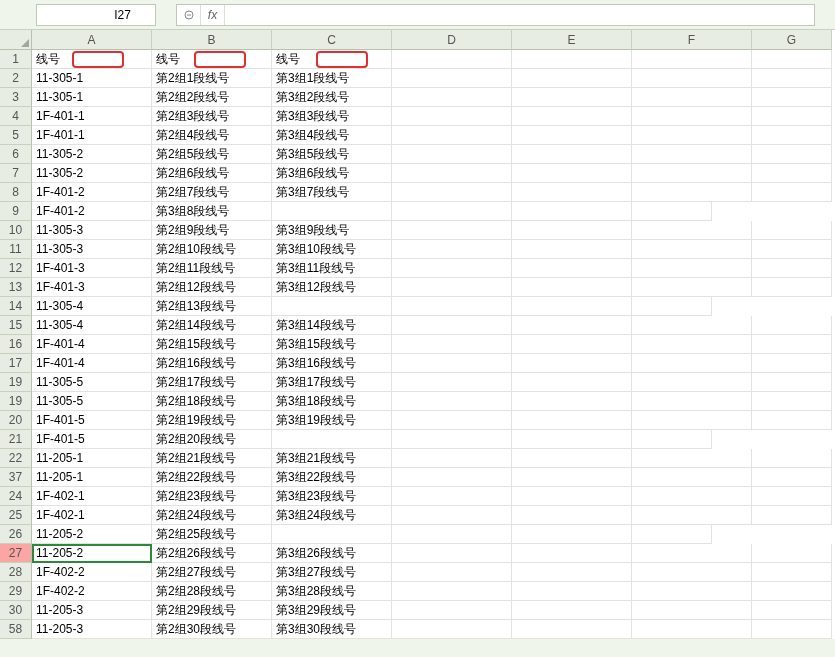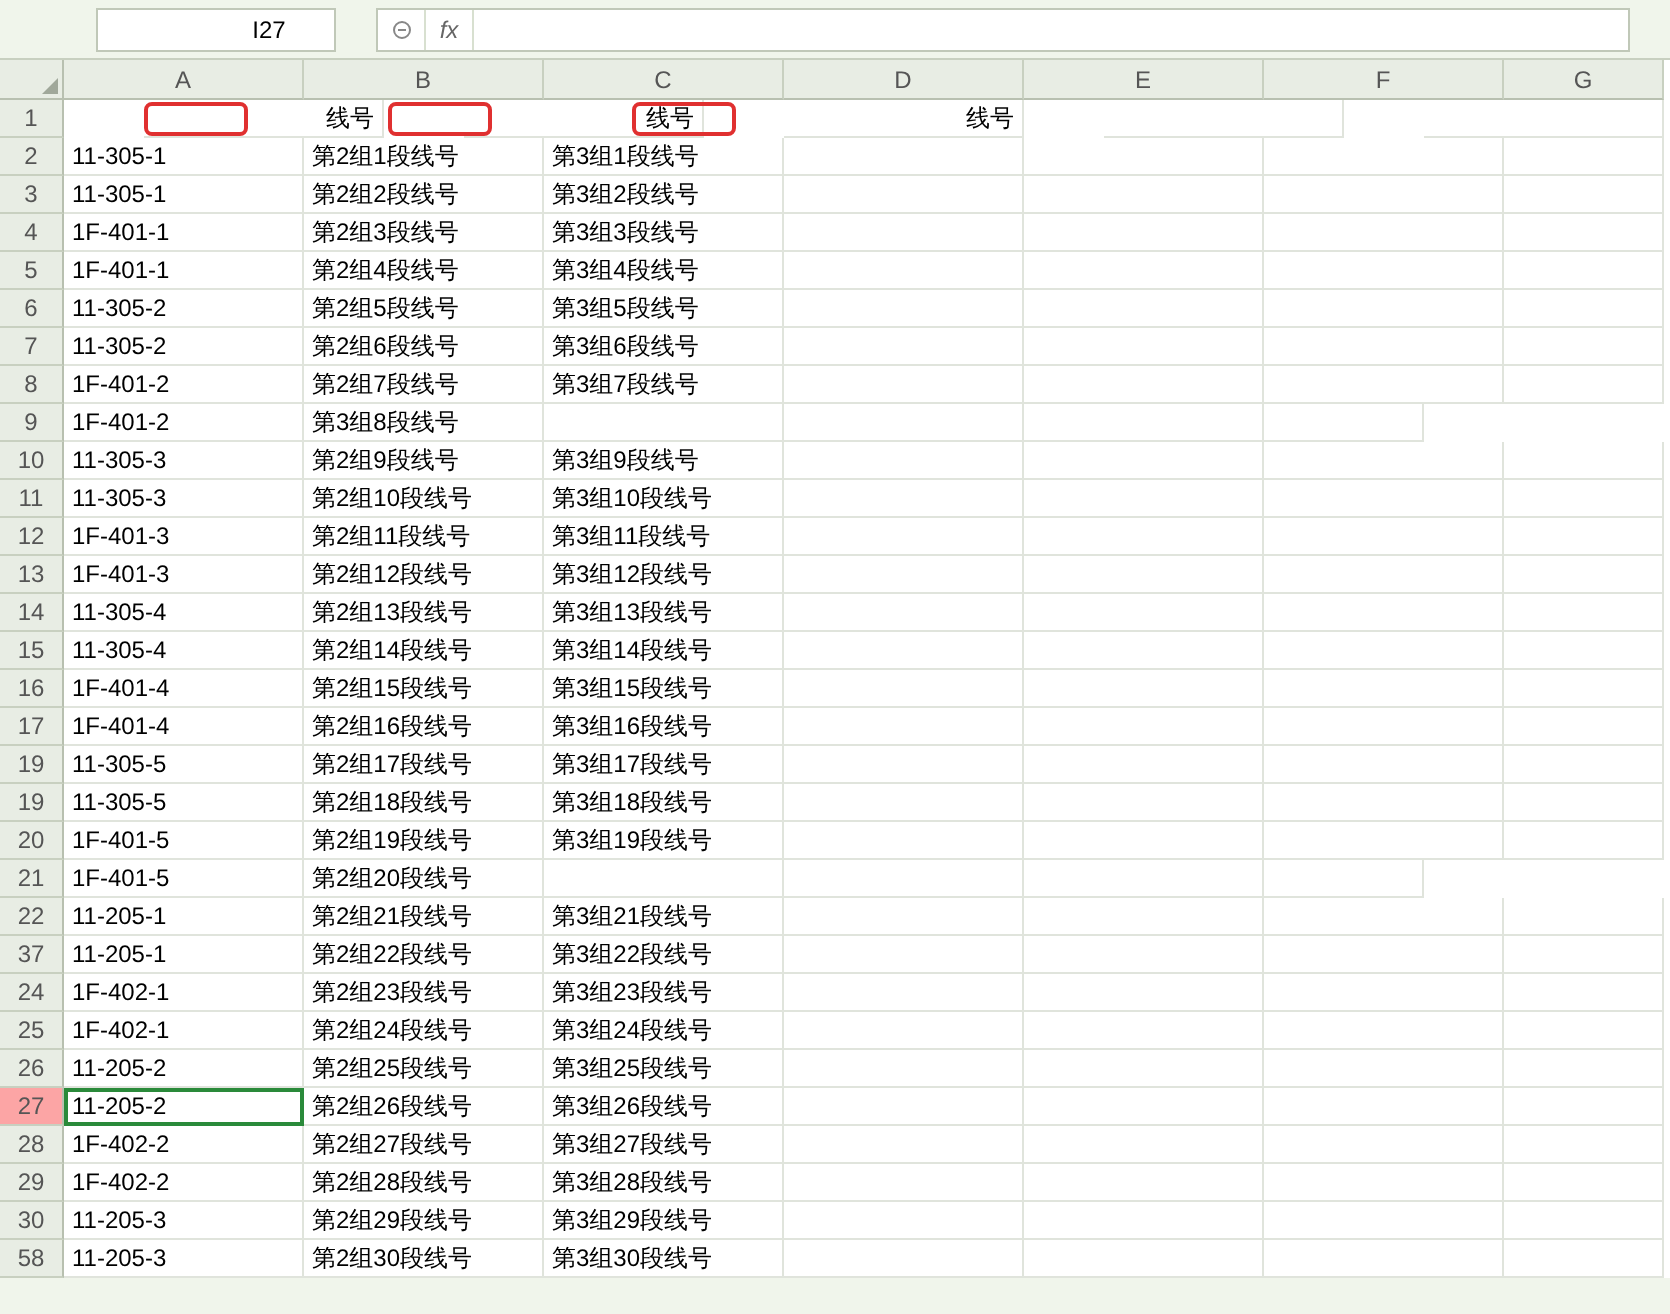--- a/index.html
+++ b/index.html
@@ -15,21 +15,21 @@
       height: 30px;
       background: #f0f5eb;
       border-bottom: 1px solid #c8d0c0;
       display: flex;
       align-items: center;
       padding: 3px 0;
     }
     .name-box-wrap {
       display: flex;
       align-items: center;
-      margin-left: 48px;
+      margin-left: 36px;
       background: #fff;
       border: 1px solid #c0c8b8;
       height: 22px;
       width: 120px;
     }
     .name-box {
       flex: 1;
       border: none;
       outline: none;
       height: 100%;
@@ -153,23 +153,22 @@
       border-right: 1px solid #e0e4dc;
       border-bottom: 1px solid #e0e4dc;
       padding: 0 4px;
       line-height: 19px;
       overflow: hidden;
       white-space: nowrap;
       font-size: 12px;
       color: #000;
     }
     .header-cell {
-      text-align: right;
+      text-align: left;
       position: relative;
-      margin-left: 40px;
     }
     .header-highlight {
       position: absolute;
       border: 2px solid #e03030;
       border-radius: 4px;
       pointer-events: none;
     }
     .active-cell-border {
       position: absolute;
       border: 2px solid #2a8a3a;
@@ -372,21 +371,20 @@
             <div class="cell col-b">第2组12段线号</div>
             <div class="cell col-c">第3组12段线号</div>
             <div class="cell col-d"></div>
             <div class="cell col-e"></div>
             <div class="cell col-f"></div>
             <div class="cell col-g"></div>
           </div>
           <div class="row">
             <div class="cell col-a">11-305-4</div>
             <div class="cell col-b">第2组13段线号</div>
-            <div class="cell col-c">第3组13段线号</div>
             <div class="cell col-d"></div>
             <div class="cell col-e"></div>
             <div class="cell col-f"></div>
             <div class="cell col-g"></div>
           </div>
           <div class="row">
             <div class="cell col-a">11-305-4</div>
             <div class="cell col-b">第2组14段线号</div>
             <div class="cell col-c">第3组14段线号</div>
             <div class="cell col-d"></div>
@@ -479,21 +477,20 @@
             <div class="cell col-b">第2组24段线号</div>
             <div class="cell col-c">第3组24段线号</div>
             <div class="cell col-d"></div>
             <div class="cell col-e"></div>
             <div class="cell col-f"></div>
             <div class="cell col-g"></div>
           </div>
           <div class="row">
             <div class="cell col-a">11-205-2</div>
             <div class="cell col-b">第2组25段线号</div>
-            <div class="cell col-c">第3组25段线号</div>
             <div class="cell col-d"></div>
             <div class="cell col-e"></div>
             <div class="cell col-f"></div>
             <div class="cell col-g"></div>
           </div>
           <div class="row">
             <div class="cell col-a">11-205-2</div>
             <div class="cell col-b">第2组26段线号</div>
             <div class="cell col-c">第3组26段线号</div>
             <div class="cell col-d"></div>

